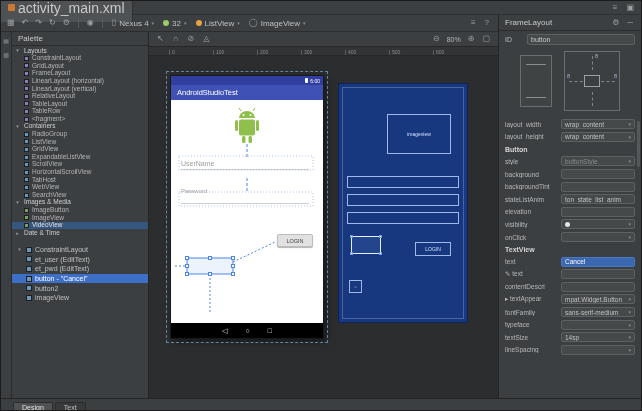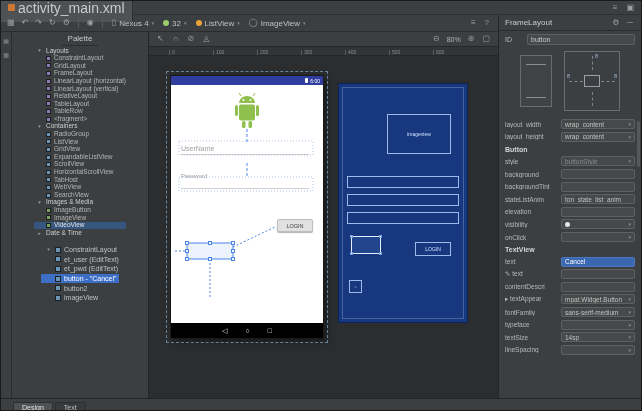--- a/index.html
+++ b/index.html
@@ -23,21 +23,21 @@
   .caret{font-size:5px;color:#8d8d8d;}
   .dot-green{width:6px;height:6px;border-radius:50%;background:#9ccc65;}
   .dot-orange{width:6px;height:6px;border-radius:50%;background:#e8a33d;}
   .gly{font-size:8px;color:#9da0a3;line-height:1;}
   .tb-right{margin-left:auto;display:flex;gap:5px;padding-right:3px;}
   .left-content{flex:1;display:flex;min-height:0;}
   
   .iconstrip{width:11px;border-right:1px solid #2c2c2c;display:flex;flex-direction:column;
              align-items:center;padding-top:5px;gap:7px;font-size:6px;color:#86898c;flex:none;}
   
-  .palette-col{width:137px;border-right:1px solid #252525;display:flex;flex-direction:column;background:#3c3f41;flex:none;align-items:center;}
+  .palette-col{width:137px;border-right:1px solid #252525;display:flex;flex-direction:column;background:#3c3f41;flex:none;}
   .panel-head{height:14px;line-height:14px;padding:0 6px;font-size:8px;color:#c9c9c9;
               border-bottom:1px solid #2c2c2c;flex:none;}
   .palette-list{height:198px;overflow:hidden;padding-top:1px;flex:none;}
   .pal-row{display:flex;align-items:center;gap:3px;height:7.6px;padding-left:12px;
            font-size:6.5px;color:#b5b5b5;white-space:nowrap;line-height:1;}
   .pal-row.section{color:#cfcfcf;padding-left:2px;}
   .tri{font-size:5px;color:#9a9a9a;width:7px;text-align:center;flex:none;}
   .pal-ic{width:5px;height:5px;border:1px solid #1f1f1f;flex:none;}
   .sec0{background:#8f7bb8;} .sec1{background:#6897bb;} .sec2{background:#76a35e;}
   .pal-row.item.selected{background:#35567e;color:#e6e6e6;}
@@ -352,20 +352,23 @@
               <span class="tick">400</span>
               <span class="tick">500</span>
               <span class="tick">600</span>
             </div>
           <div class="canvas">
 
             <div class="design-phone">
               <div class="d-status">
                 <span class="batt"></span>
                 <span>6:00</span>
+              </div>
+              <div class="d-appbar">
+                <span>AndroidStudioTest</span>
               </div>
               <div class="d-body">
                 <svg class="robot" width="42" height="46" viewBox="0 0 42 46">
                   <path d="M13 12 a8 7 0 0 1 16 0 z" fill="#8fbf4d"></path>
                   <line x1="15" y1="5" x2="13" y2="2" stroke="#8fbf4d" stroke-width="1"></line>
                   <line x1="27" y1="5" x2="29" y2="2" stroke="#8fbf4d" stroke-width="1"></line>
                   <circle cx="17.5" cy="9" r="1" fill="#fff"></circle>
                   <circle cx="24.5" cy="9" r="1" fill="#fff"></circle>
                   <rect x="13" y="13.5" width="16" height="16" rx="2" fill="#8fbf4d"></rect>
                   <rect x="9" y="14" width="3" height="11" rx="1.5" fill="#8fbf4d"></rect>

